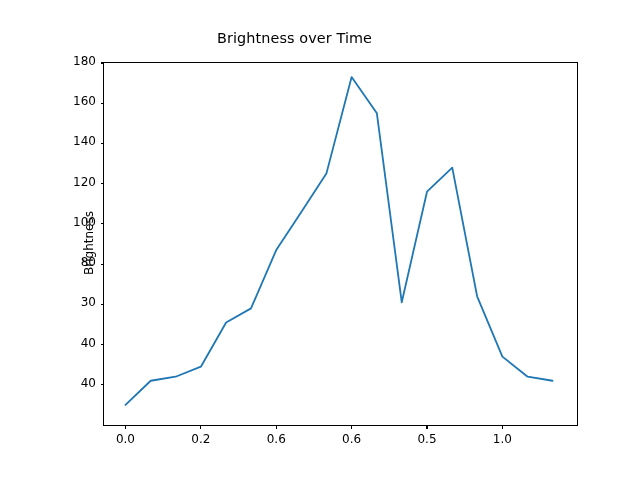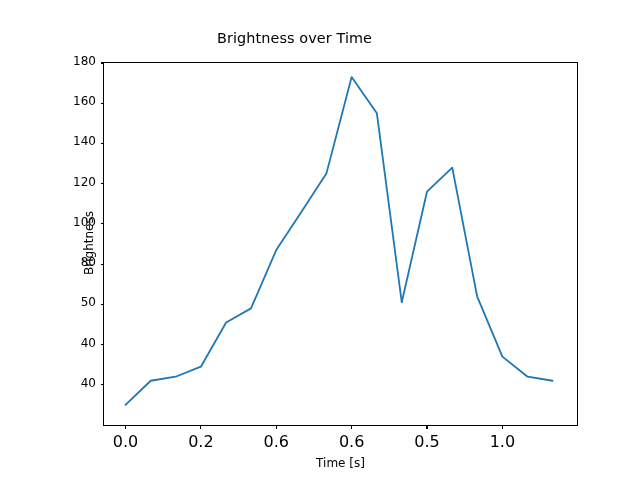--- a/index.html
+++ b/index.html
@@ -90,21 +90,21 @@
     top: 0px;
     width: 1.1px;
     height: 3.5px;
     background: #000000;
   }
   .xtick .ticklabel {
     position: absolute;
     top: 7px;
     left: 0;
     transform: translateX(-50%);
-    font-size: 16px;
+    font-size: 12px;
     color: #000000;
     white-space: nowrap;
   }
   #x-axis-label {
     position: absolute;
     left: 0;
     top: 393px;
     width: 473px;
     text-align: center;
     font-size: 12px;
@@ -126,21 +126,21 @@
         <div class="ytick" style="top: 321.78px;">
           <div class="tickline"></div>
           <div class="ticklabel">40</div>
         </div>
         <div class="ytick" style="top: 281.56px;">
           <div class="tickline"></div>
           <div class="ticklabel">40</div>
         </div>
         <div class="ytick" style="top: 241.33px;">
           <div class="tickline"></div>
-          <div class="ticklabel">50</div>
+          <div class="ticklabel">30</div>
         </div>
         <div class="ytick" style="top: 201.11px;">
           <div class="tickline"></div>
           <div class="ticklabel">80</div>
         </div>
         <div class="ytick" style="top: 160.89px;">
           <div class="tickline"></div>
           <div class="ticklabel">100</div>
         </div>
         <div class="ytick" style="top: 120.67px;">
@@ -179,17 +179,16 @@
         </div>
         <div class="xtick" style="left: 323px;">
           <div class="tickline"></div>
           <div class="ticklabel">0.5</div>
         </div>
         <div class="xtick" style="left: 398.38px;">
           <div class="tickline"></div>
           <div class="ticklabel">1.0</div>
         </div>
       </div>
-    <div id="x-axis-label">Time [s]</div>
     <div id="y-axis-label">Brightness</div>
   </div>
 
 </div>
 
 </body></html>

